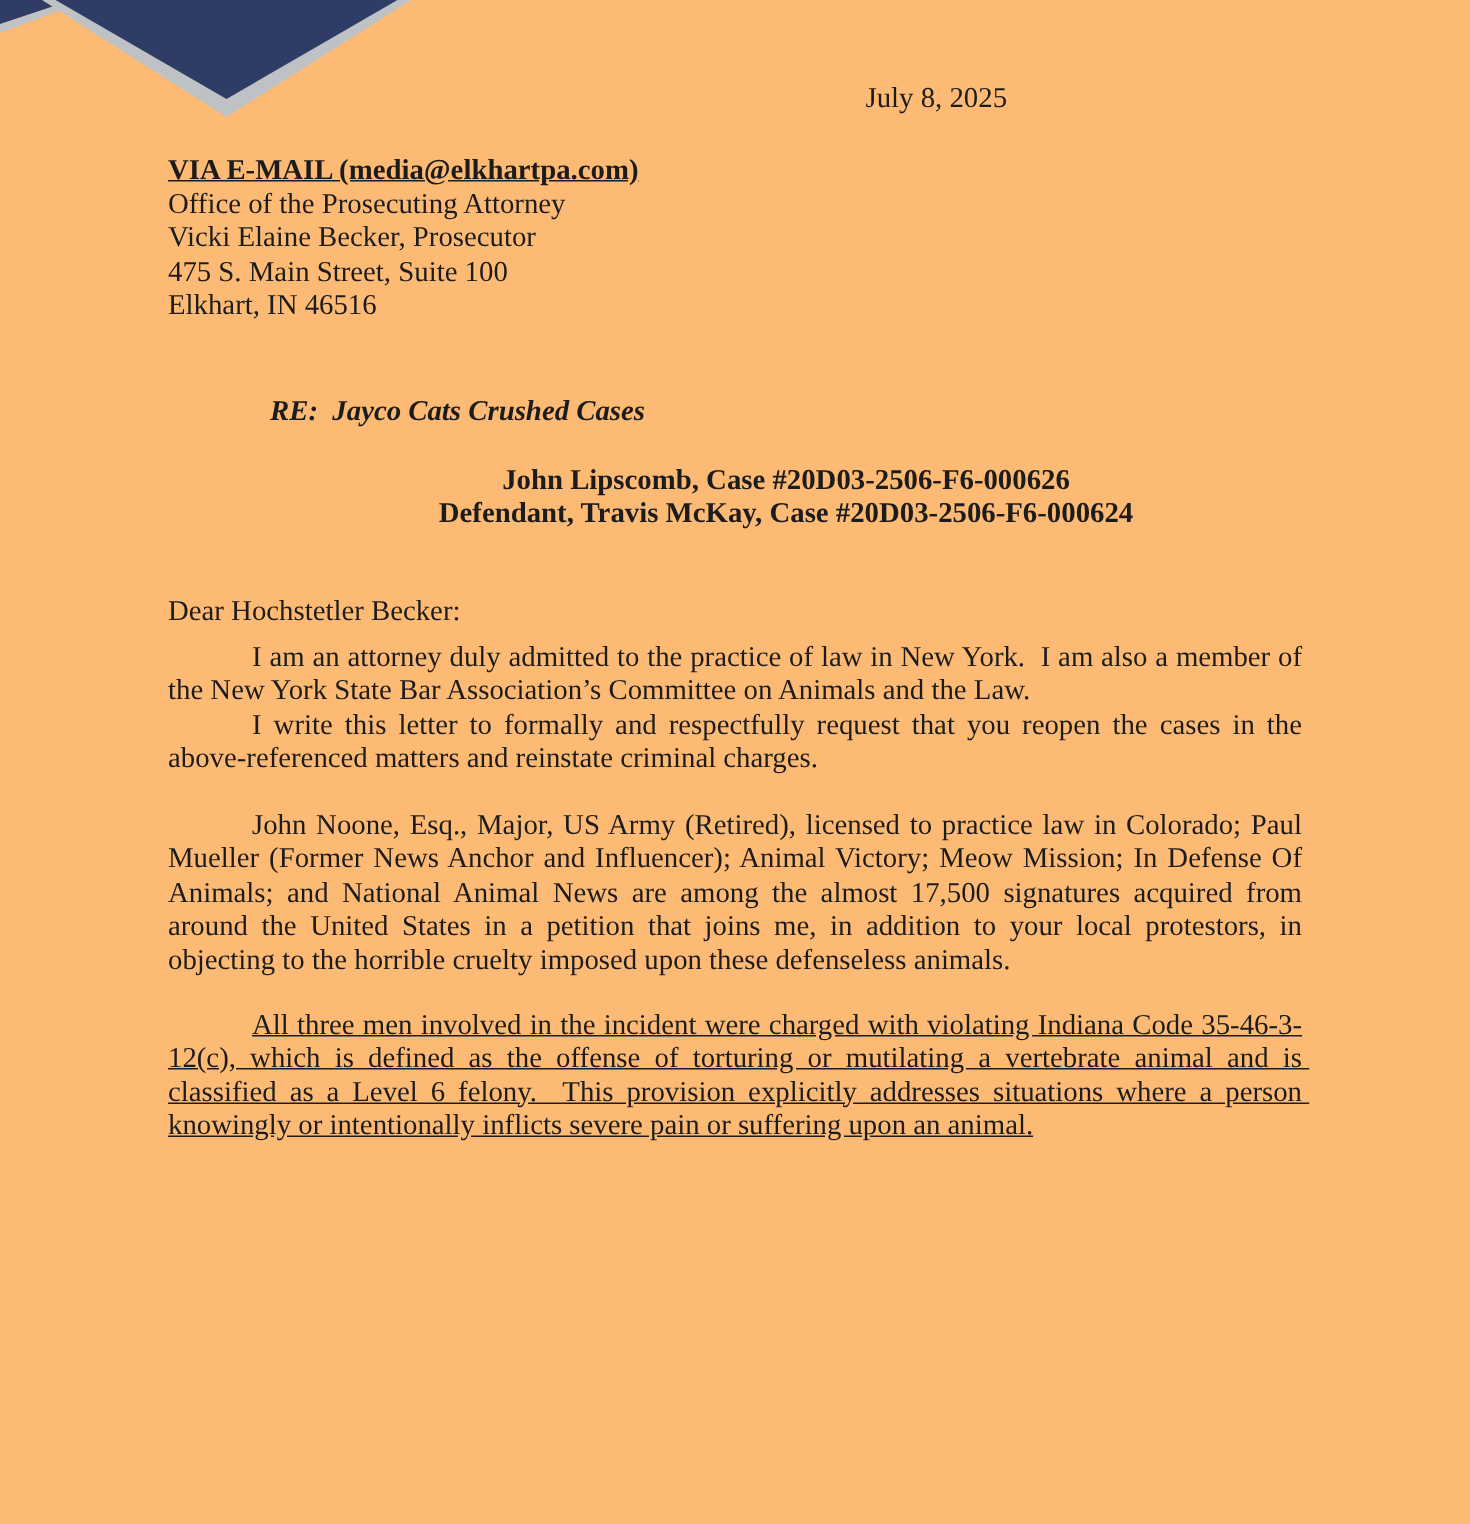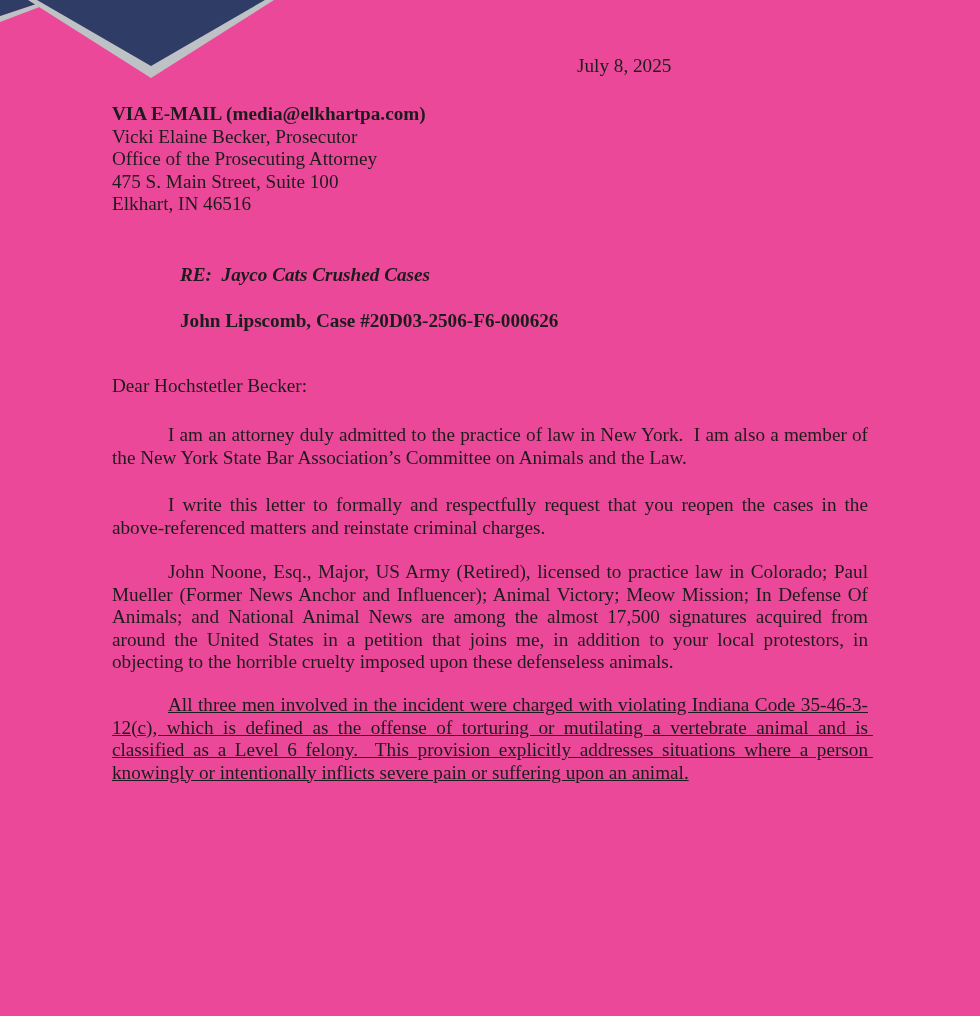--- a/index.html
+++ b/index.html
@@ -11,21 +11,21 @@
     width: 980px;
     height: 1016px;
     position: relative;
     font-family: "Liberation Serif", serif;
     color: #1c1c1c;
     overflow: hidden;
   }
   .page {
     position: absolute;
     inset: 0;
-    background: #ec4899;
+    background: #fdba74;
     overflow: hidden;
   }
   .logo {
     position: absolute;
     top: 0;
     left: 0;
     display: block;
   }
   .content {
     position: absolute;
@@ -40,48 +40,50 @@
     white-space: pre-wrap;
   }
   .addr-block {
     margin-top: 25.5px;
   }
   .addr-block > div {
     white-space: pre-wrap;
   }
   .via-line {
     font-weight: bold;
+    text-decoration: underline;
   }
   .re-line {
     margin-top: 48px;
     margin-left: 68px;
     font-weight: bold;
     font-style: italic;
     white-space: pre-wrap;
   }
   .case-block {
     margin-top: 23.5px;
     margin-left: 68px;
     font-weight: bold;
   }
   .case-block > div {
     white-space: pre-wrap;
+    text-align: center;
   }
   .salutation {
     margin-top: 42.5px;
     white-space: pre-wrap;
   }
   .body-para {
     margin: 0;
     text-align: justify;
     text-indent: 56px;
     white-space: pre-wrap;
   }
-  .p1 { margin-top: 27px; }
-  .p2 { margin-top: 25px; }
+  .p1 { margin-top: 8px; }
+  .p2 { }
   .p3 { margin-top: 22px; font-family: Liberation Serif, serif; }
   .p4 { margin-top: 20.5px; text-decoration: underline; }
 </style>
 </head>
 <body>
 
 <div class="page">
 
   <svg class="logo" width="300" height="100" viewBox="0 0 300 100" aria-hidden="true">
 
@@ -91,30 +93,31 @@
     <polygon points="28,0 151,78 274,0" fill="#bfc2c4"></polygon>
     <polygon points="37,0 151,66 265,0" fill="#2f3d66"></polygon>
   </svg>
 
   <div class="content">
 
     <div class="date-line">July 8, 2025</div>
 
     <div class="addr-block">
       <div class="via-line">VIA E-MAIL (media@elkhartpa.com)</div>
+      <div>Office of the Prosecuting Attorney</div>
       <div>Vicki Elaine Becker, Prosecutor</div>
-      <div>Office of the Prosecuting Attorney</div>
       <div>475 S. Main Street, Suite 100</div>
       <div>Elkhart, IN 46516</div>
     </div>
 
     <div class="re-line">RE:  Jayco Cats Crushed Cases</div>
 
     <div class="case-block">
       <div>John Lipscomb, Case #20D03-2506-F6-000626</div>
+      <div>Defendant, Travis McKay, Case #20D03-2506-F6-000624</div>
     </div>
 
     <div class="salutation">Dear Hochstetler Becker:</div>
 
     <p class="body-para p1">I am an attorney duly admitted to the practice of law in New York.  I am also a member of the New York State Bar Association’s Committee on Animals and the Law.</p>
     <p class="body-para p2">I write this letter to formally and respectfully request that you reopen the cases in the above-referenced matters and reinstate criminal charges.</p>
     <p class="body-para p3">John Noone, Esq., Major, US Army (Retired), licensed to practice law in Colorado; Paul Mueller (Former News Anchor and Influencer); Animal Victory; Meow Mission; In Defense Of Animals; and National Animal News are among the almost 17,500 signatures acquired from around the United States in a petition that joins me, in addition to your local protestors, in objecting to the horrible cruelty imposed upon these defenseless animals.</p>
     <p class="body-para p4">All three men involved in the incident were charged with violating Indiana Code 35-46-3-12(c), which is defined as the offense of torturing or mutilating a vertebrate animal and is classified as a Level 6 felony.  This provision explicitly addresses situations where a person knowingly or intentionally inflicts severe pain or suffering upon an animal.</p>
 
   </div>

